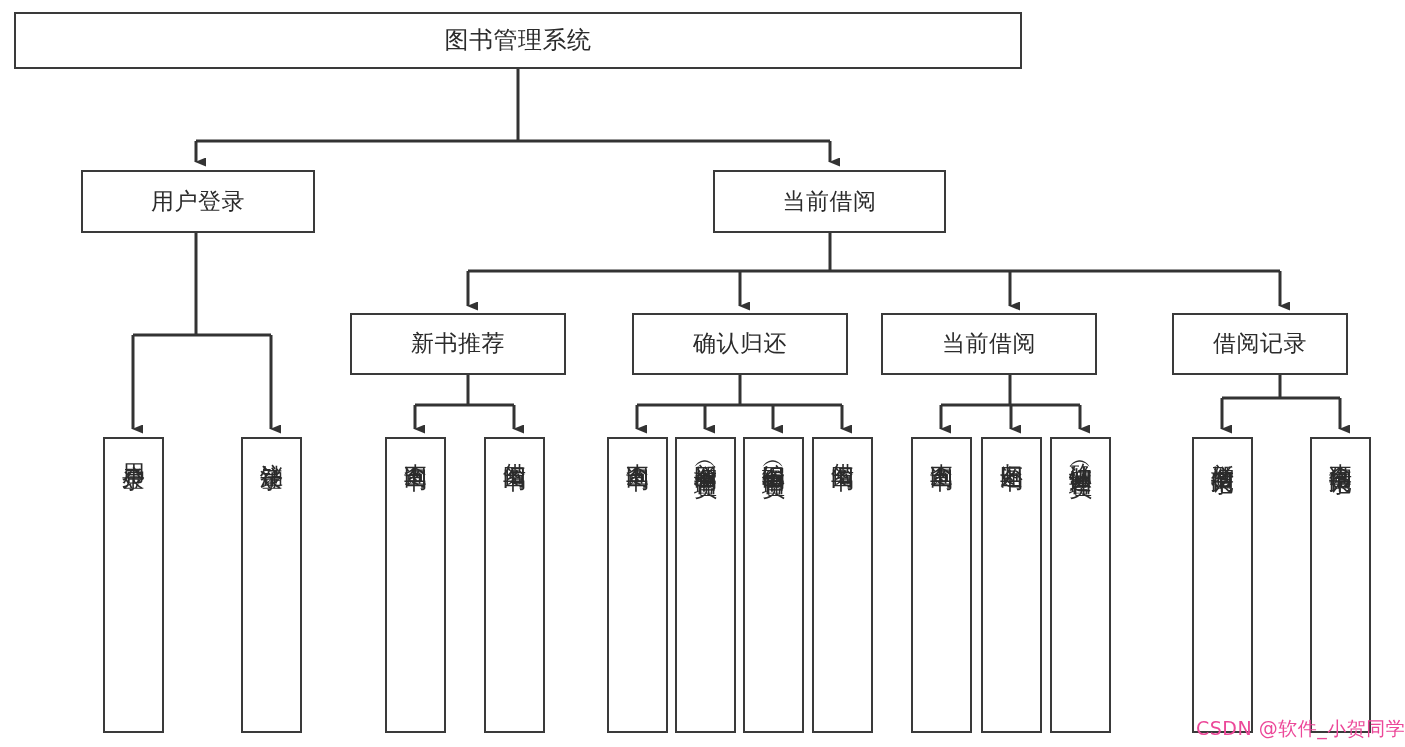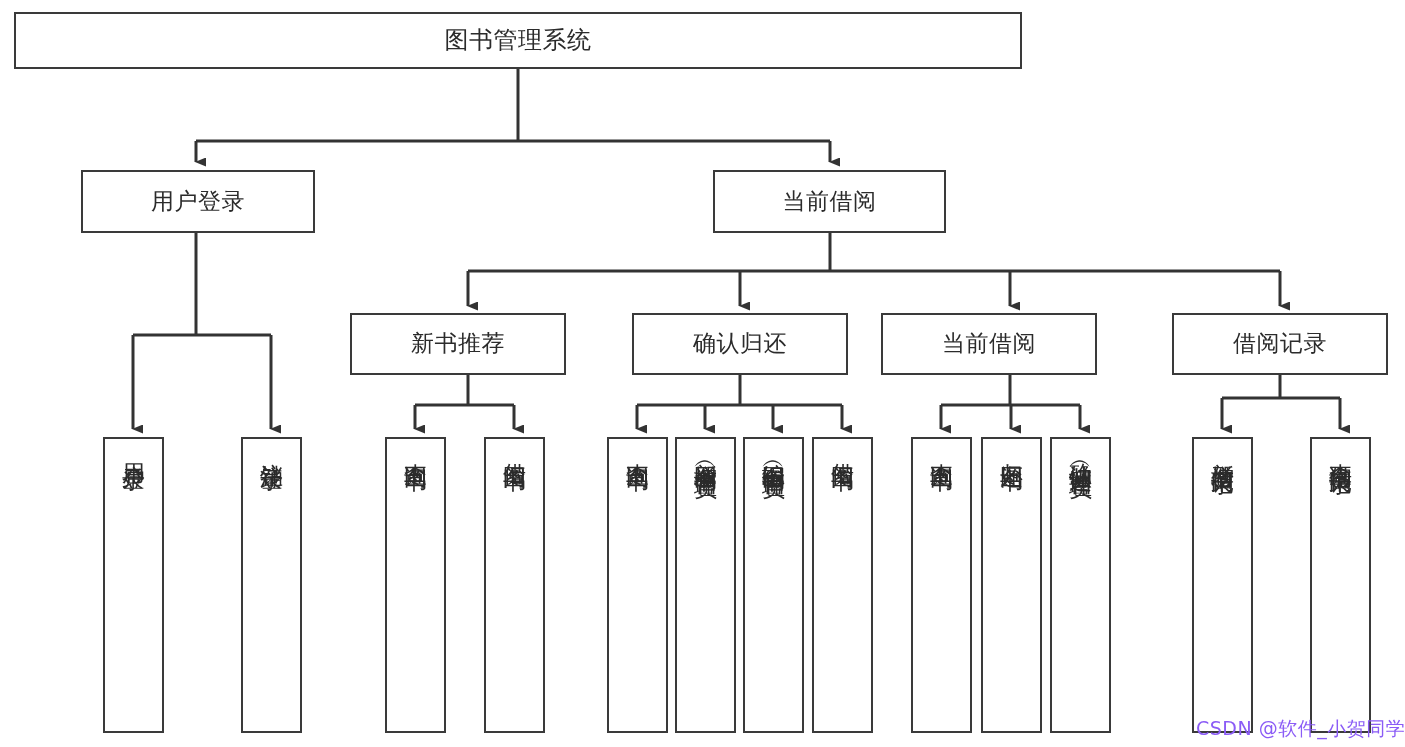--- a/index.html
+++ b/index.html
@@ -54,21 +54,21 @@
   }
   .node.v .node-label {
     writing-mode: vertical-rl;
     text-orientation: upright;
     font-size: 23px;
     letter-spacing: 2px;
     line-height: 1;
   }
   .watermark {
     position: absolute;
-    color: #8b5cf6;
+    color: #ec4899;
     font-size: 19px;
     white-space: nowrap;
     letter-spacing: 0.5px;
   }
 </style>
 </head>
 <body>
 
 <div id="diagram-root">
 
@@ -137,21 +137,21 @@
 
   <div class="node h" style="left:350px; top:313px; width:216px; height:62px;">
     <span class="node-label">新书推荐</span>
   </div>
   <div class="node h" style="left:632px; top:313px; width:216px; height:62px;">
     <span class="node-label">确认归还</span>
   </div>
   <div class="node h" style="left:881px; top:313px; width:216px; height:62px;">
     <span class="node-label">当前借阅</span>
   </div>
-  <div class="node h" style="left:1172px; top:313px; width:216px; height:62px;">
+  <div class="node h" style="left:1172px; top:313px; width:176px; height:62px;">
     <span class="node-label">借阅记录</span>
   </div>
 
   <div class="node v" style="left:103px; top:437px; width:61px; height:296px;">
     <span class="node-label">用户登录</span>
   </div>
   <div class="node v" style="left:241px; top:437px; width:61px; height:296px;">
     <span class="node-label">注销登录</span>
   </div>
 

